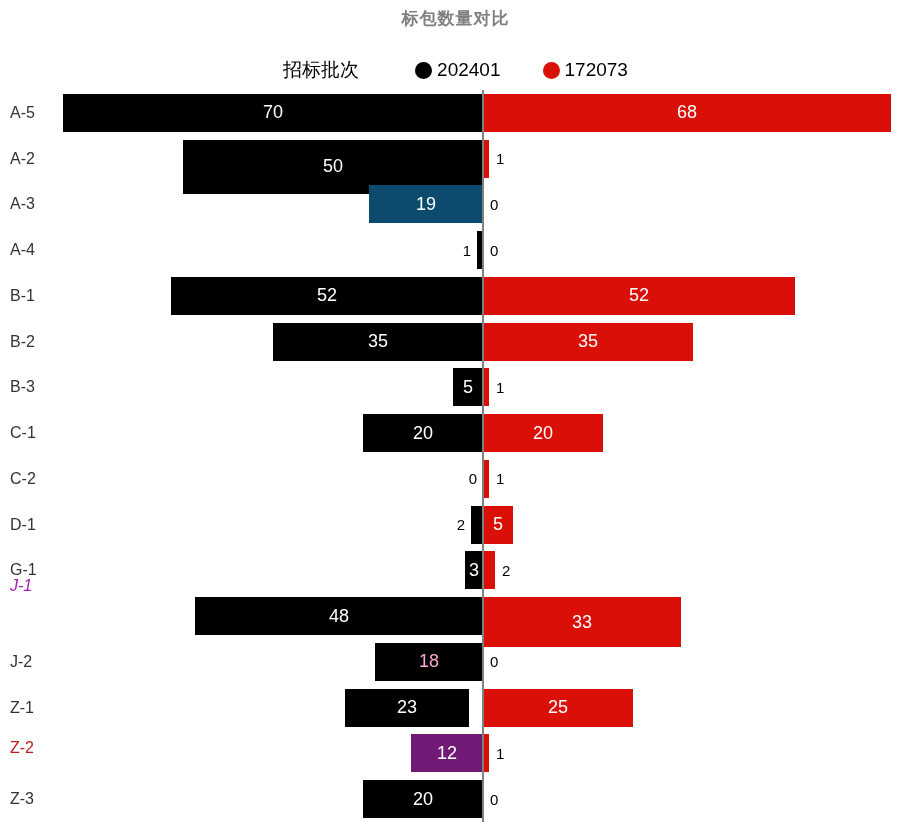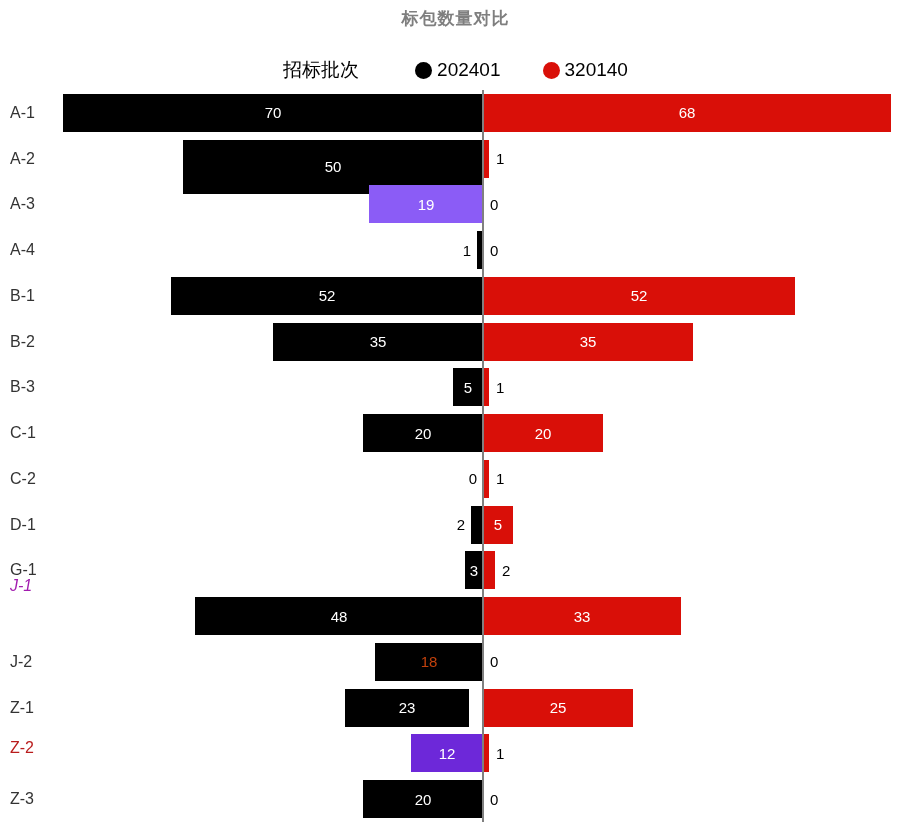--- a/index.html
+++ b/index.html
@@ -74,21 +74,21 @@
   }
 
   .bar {
     position: absolute;
     display: flex;
     align-items: center;
     justify-content: center;
   }
 
   .val-inside {
-    font-size: 15px;
+    font-size: 18px;
     color: #ffffff;
     white-space: nowrap;
   }
 
   .val-outside {
     position: absolute;
     font-size: 15px;
     color: #000000;
     white-space: nowrap;
     display: flex;
@@ -112,41 +112,41 @@
   <div class="chart-title" style="color: rgb(127, 127, 127);">标包数量对比</div>
 
   <div class="legend">
     <span class="legend-title">招标批次</span>
     <span class="legend-item">
       <span class="legend-dot" id="dot-s0" style="background: rgb(0, 0, 0);"></span>
       <span>202401</span>
     </span>
     <span class="legend-item">
       <span class="legend-dot" id="dot-s1" style="background: rgb(217, 15, 8);"></span>
-      <span>320140</span>
+      <span>172073</span>
     </span>
   </div>
 
   <div class="plot" id="plot">
       <div class="center-line" style="left: 482px; background: rgb(128, 128, 128);"></div>
-      <div class="cat-label" style="top: 0px; height: 45.75px; color: rgb(51, 51, 51);">A-1</div>
+      <div class="cat-label" style="top: 0px; height: 45.75px; color: rgb(51, 51, 51);">A-5</div>
       <div class="bar" style="top: 3.875px; height: 38px; width: 420px; left: 63px; background: rgb(0, 0, 0);">
         <span class="val-inside" style="color: rgb(255, 255, 255);">70</span>
       </div>
       <div class="bar" style="top: 3.875px; height: 38px; width: 408px; left: 483px; background: rgb(217, 15, 8);">
         <span class="val-inside" style="color: rgb(255, 255, 255);">68</span>
       </div>
       <div class="cat-label" style="top: 45.75px; height: 45.75px; color: rgb(51, 51, 51);">A-2</div>
       <div class="bar" style="top: 49.625px; height: 54px; width: 300px; left: 183px; background: rgb(0, 0, 0);">
         <span class="val-inside" style="color: rgb(255, 255, 255);">50</span>
       </div>
       <div class="bar" style="top: 49.625px; height: 38px; width: 6px; left: 483px; background: rgb(217, 15, 8);"></div>
       <span class="val-outside" style="top: 45.75px; height: 45.75px; color: rgb(0, 0, 0); left: 496px;">1</span>
       <div class="cat-label" style="top: 91.5px; height: 45.75px; color: rgb(51, 51, 51);">A-3</div>
-      <div class="bar" style="top: 95.375px; height: 38px; width: 114px; left: 369px; background: #8b5cf6;">
+      <div class="bar" style="top: 95.375px; height: 38px; width: 114px; left: 369px; background: #0c4a6e;">
         <span class="val-inside" style="color: rgb(255, 255, 255);">19</span>
       </div>
       <div class="bar" style="top: 95.375px; height: 38px; width: 0px; left: 483px; background: rgb(217, 15, 8);"></div>
       <span class="val-outside" style="top: 91.5px; height: 45.75px; color: rgb(0, 0, 0); left: 490px;">0</span>
       <div class="cat-label" style="top: 137.25px; height: 45.75px; color: rgb(51, 51, 51);">A-4</div>
       <div class="bar" style="top: 141.125px; height: 38px; width: 6px; left: 477px; background: rgb(0, 0, 0);"></div>
       <span class="val-outside" style="top: 137.25px; height: 45.75px; color: rgb(0, 0, 0); right: 440px;">1</span>
       <div class="bar" style="top: 141.125px; height: 38px; width: 0px; left: 483px; background: rgb(217, 15, 8);"></div>
       <span class="val-outside" style="top: 137.25px; height: 45.75px; color: rgb(0, 0, 0); left: 490px;">0</span>
       <div class="cat-label" style="top: 183px; height: 45.75px; color: rgb(51, 51, 51);">B-1</div>
@@ -190,38 +190,38 @@
       <div class="cat-label" style="top: 457.5px; height: 45.75px; color: rgb(51, 51, 51);">G-1</div>
       <div class="bar" style="top: 461.375px; height: 38px; width: 18px; left: 465px; background: rgb(0, 0, 0);">
         <span class="val-inside" style="color: rgb(255, 255, 255);">3</span>
       </div>
       <div class="bar" style="top: 461.375px; height: 38px; width: 12px; left: 483px; background: rgb(217, 15, 8);"></div>
       <span class="val-outside" style="top: 457.5px; height: 45.75px; color: rgb(0, 0, 0); left: 502px;">2</span>
       <div class="cat-label" style="top: 473px; height: 45.75px; color: #a21caf; font-style: italic;">J-1</div>
       <div class="bar" style="top: 507.125px; height: 38px; width: 288px; left: 195px; background: rgb(0, 0, 0);">
         <span class="val-inside" style="color: rgb(255, 255, 255);">48</span>
       </div>
-      <div class="bar" style="top: 507.125px; height: 38px; width: 198px; left: 483px; background: rgb(217, 15, 8);">
+      <div class="bar" style="top: 507.125px; height: 50px; width: 198px; left: 483px; background: rgb(217, 15, 8);">
         <span class="val-inside" style="color: rgb(255, 255, 255);">33</span>
       </div>
       <div class="cat-label" style="top: 549px; height: 45.75px; color: rgb(51, 51, 51);">J-2</div>
       <div class="bar" style="top: 552.875px; height: 38px; width: 108px; left: 375px; background: rgb(0, 0, 0);">
-        <span class="val-inside" style="color: #c2410c;">18</span>
+        <span class="val-inside" style="color: #f9a8d4;">18</span>
       </div>
       <div class="bar" style="top: 552.875px; height: 38px; width: 0px; left: 483px; background: rgb(217, 15, 8);"></div>
       <span class="val-outside" style="top: 549px; height: 45.75px; color: rgb(0, 0, 0); left: 490px;">0</span>
       <div class="cat-label" style="top: 594.75px; height: 45.75px; color: rgb(51, 51, 51);">Z-1</div>
       <div class="bar" style="top: 598.625px; height: 38px; width: 124px; left: 345px; background: rgb(0, 0, 0);">
         <span class="val-inside" style="color: rgb(255, 255, 255);">23</span>
       </div>
       <div class="bar" style="top: 598.625px; height: 38px; width: 150px; left: 483px; background: rgb(217, 15, 8);">
         <span class="val-inside" style="color: rgb(255, 255, 255);">25</span>
       </div>
       <div class="cat-label" style="top: 635px; height: 45.75px; color: #b91c1c;">Z-2</div>
-      <div class="bar" style="top: 644.375px; height: 38px; width: 72px; left: 411px; background: #6d28d9;">
+      <div class="bar" style="top: 644.375px; height: 38px; width: 72px; left: 411px; background: #701a75;">
         <span class="val-inside" style="color: rgb(255, 255, 255);">12</span>
       </div>
       <div class="bar" style="top: 644.375px; height: 38px; width: 6px; left: 483px; background: rgb(217, 15, 8);"></div>
       <span class="val-outside" style="top: 640.5px; height: 45.75px; color: rgb(0, 0, 0); left: 496px;">1</span>
       <div class="cat-label" style="top: 686.25px; height: 45.75px; color: rgb(51, 51, 51);">Z-3</div>
       <div class="bar" style="top: 690.125px; height: 38px; width: 120px; left: 363px; background: rgb(0, 0, 0);">
         <span class="val-inside" style="color: rgb(255, 255, 255);">20</span>
       </div>
       <div class="bar" style="top: 690.125px; height: 38px; width: 0px; left: 483px; background: rgb(217, 15, 8);"></div>
       <span class="val-outside" style="top: 686.25px; height: 45.75px; color: rgb(0, 0, 0); left: 490px;">0</span>

